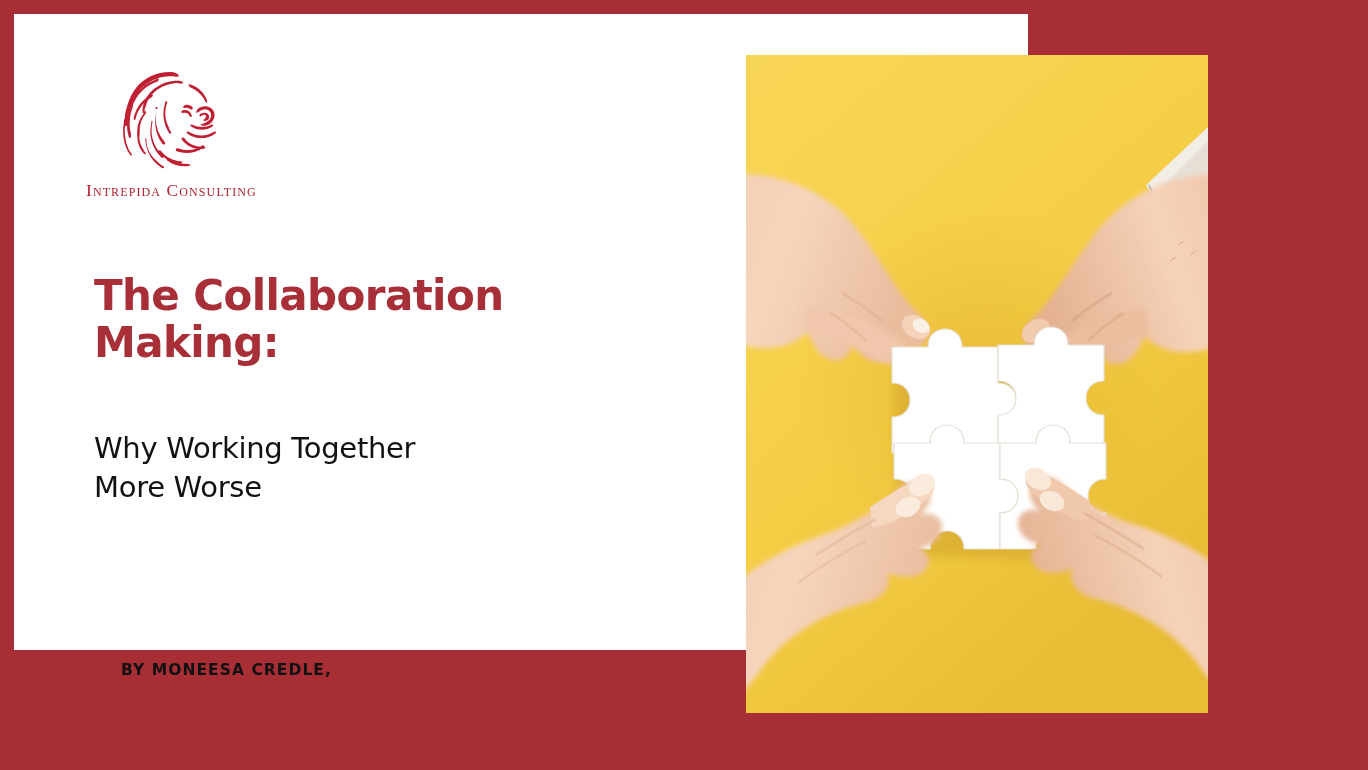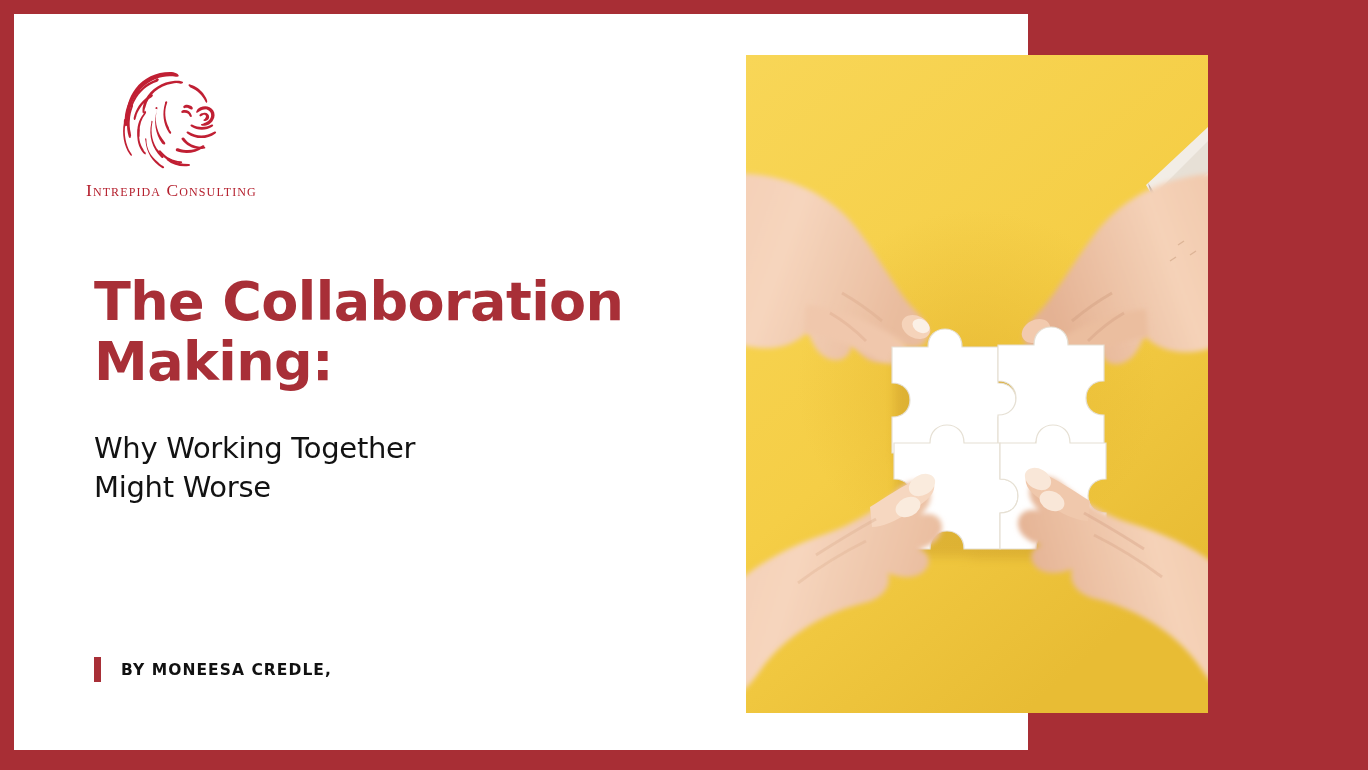--- a/index.html
+++ b/index.html
@@ -21,21 +21,21 @@
     background: #A82E35;
     overflow: hidden;
   }
 
   
   .card {
     position: absolute;
     left: 14px;
     top: 14px;
     width: 1014px;
-    height: 736px;
+    height: 636px;
     background: #FFFFFF;
   }
 
   
   .logo-block {
     position: absolute;
     left: 70px;
     top: 52px;
     width: 260px;
   }
@@ -57,21 +57,21 @@
     white-space: nowrap;
   }
 
   
   .headline {
     position: absolute;
     left: 80px;
     top: 258px;
     width: 620px;
     color: #A82F37;
-    font-size: 54px;
+    font-size: 42px;
     line-height: 1.12;
     font-weight: 700;
     letter-spacing: -0.6px;
     font-family: "DejaVu Sans", sans-serif;
   }
   .headline .l2 { display: block; }
 
   
   .subheadline {
     position: absolute;
@@ -172,21 +172,21 @@
       <div class="logo-wordmark">Intrepida Consulting</div>
     </div>
 
     <div class="headline">
       <span class="l1">The Collaboration</span>
       <span class="l2">Making:</span>
     </div>
 
     <div class="subheadline">
       <span>Why Working Together</span>
-      <span>Might Worse</span>
+      <span>More Worse</span>
     </div>
 
     <div class="byline">
       <div class="byline-bar"></div>
       <div class="byline-text">
         <span>BY MONEESA CREDLE,</span>
       </div>
     </div>
 
   </div>

